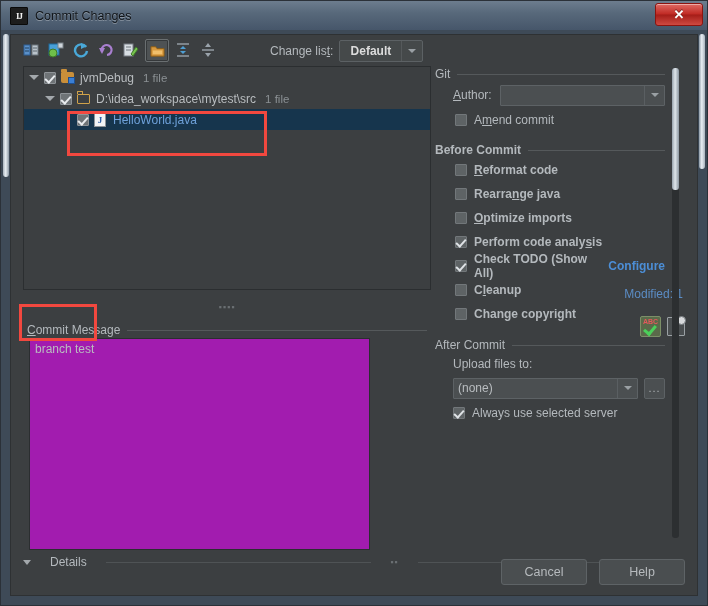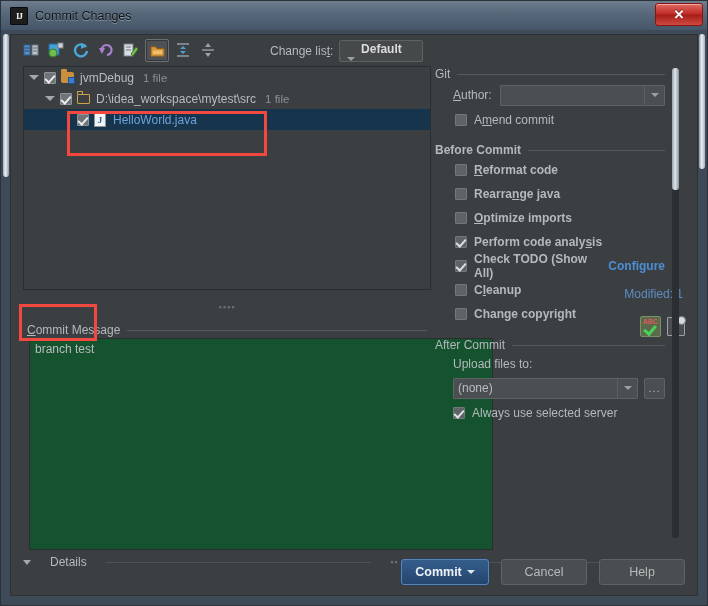--- a/index.html
+++ b/index.html
@@ -71,21 +71,21 @@
   .tbtn.active{background:#4e5254;border:1px solid #6a6f71;box-shadow:inset 0 0 0 1px #35383a;}
   
   .changelist-wrap{
     position:absolute;left:259px;top:5px;display:flex;align-items:center;gap:6px;
   }
   .changelist-label{color:#b4b9bd;font-size:12px;}
   .changelist-label u{text-decoration:underline;}
   .combo{
     display:flex;align-items:stretch;height:22px;
     background:#45494a;border:1px solid #5c6164;border-radius:2px;
-    min-width:84px;box-sizing:border-box;cursor:pointer;flex-direction:column;
+    min-width:84px;box-sizing:border-box;cursor:pointer;
   }
   .combo .val{
     flex:1;display:flex;align-items:center;justify-content:center;padding:0 8px;
     color:#dcdcdc;font-weight:bold;font-size:12px;
   }
   .combo .arrow{
     width:20px;border-left:1px solid #55595b;display:flex;align-items:center;justify-content:center;
   }
   .caret-down{
     width:0;height:0;border-left:4px solid transparent;border-right:4px solid transparent;
@@ -172,22 +172,22 @@
   }
   .hist-ic{
     width:16px;height:17px;border:1px solid #9aa0a4;border-radius:1px;background:#4a4e50;
     position:relative;cursor:pointer;
   }
   .hist-ic::after{
     content:"";position:absolute;right:-2px;top:-2px;width:7px;height:7px;border-radius:50%;
     background:#d8dadc;border:1px solid #777c80;
   }
   .cm-box{
-    position:absolute;left:18px;top:303px;width:464px;height:212px;
-    background:#14532d;border:1px solid #2b2e30;box-sizing:border-box;padding:3px 5px;
+    position:absolute;left:18px;top:303px;width:341px;height:212px;
+    background:#a21caf;border:1px solid #2b2e30;box-sizing:border-box;padding:3px 5px;
     color:#b9bdc0;font-size:12px;cursor:text;
   }
   
   .right{
     position:absolute;left:424px;top:31px;right:16px;bottom:55px;
   }
   .grp{position:relative;margin-bottom:2px;}
   .grp-head{display:flex;align-items:center;gap:7px;height:16px;}
   .grp-head .t{color:#b4b9bd;font-size:12px;white-space:nowrap;}
   .grp-head .rule{flex:1;height:1px;background:#55595b;}
@@ -505,24 +505,20 @@
 
     <div class="details-row">
       <span class="tw"></span>
       <span class="t">Details</span>
       <span class="rule"></span>
       <span class="dots">▪▪</span>
       <span class="rule"></span>
     </div>
 
     <div class="btnbar">
-      <div class="btn primary">
-        <span>Commit</span>
-        <i class="bcaret"></i>
-      </div>
       <div class="btn">Cancel</div>
       <div class="btn">Help</div>
     </div>
 
   </div>
 
   <div class="redbox" style="left:66px;top:110px;width:200px;height:45px;"></div>
   <div class="redbox" style="left:18px;top:303px;width:78px;height:37px;"></div>
 
 </div>

